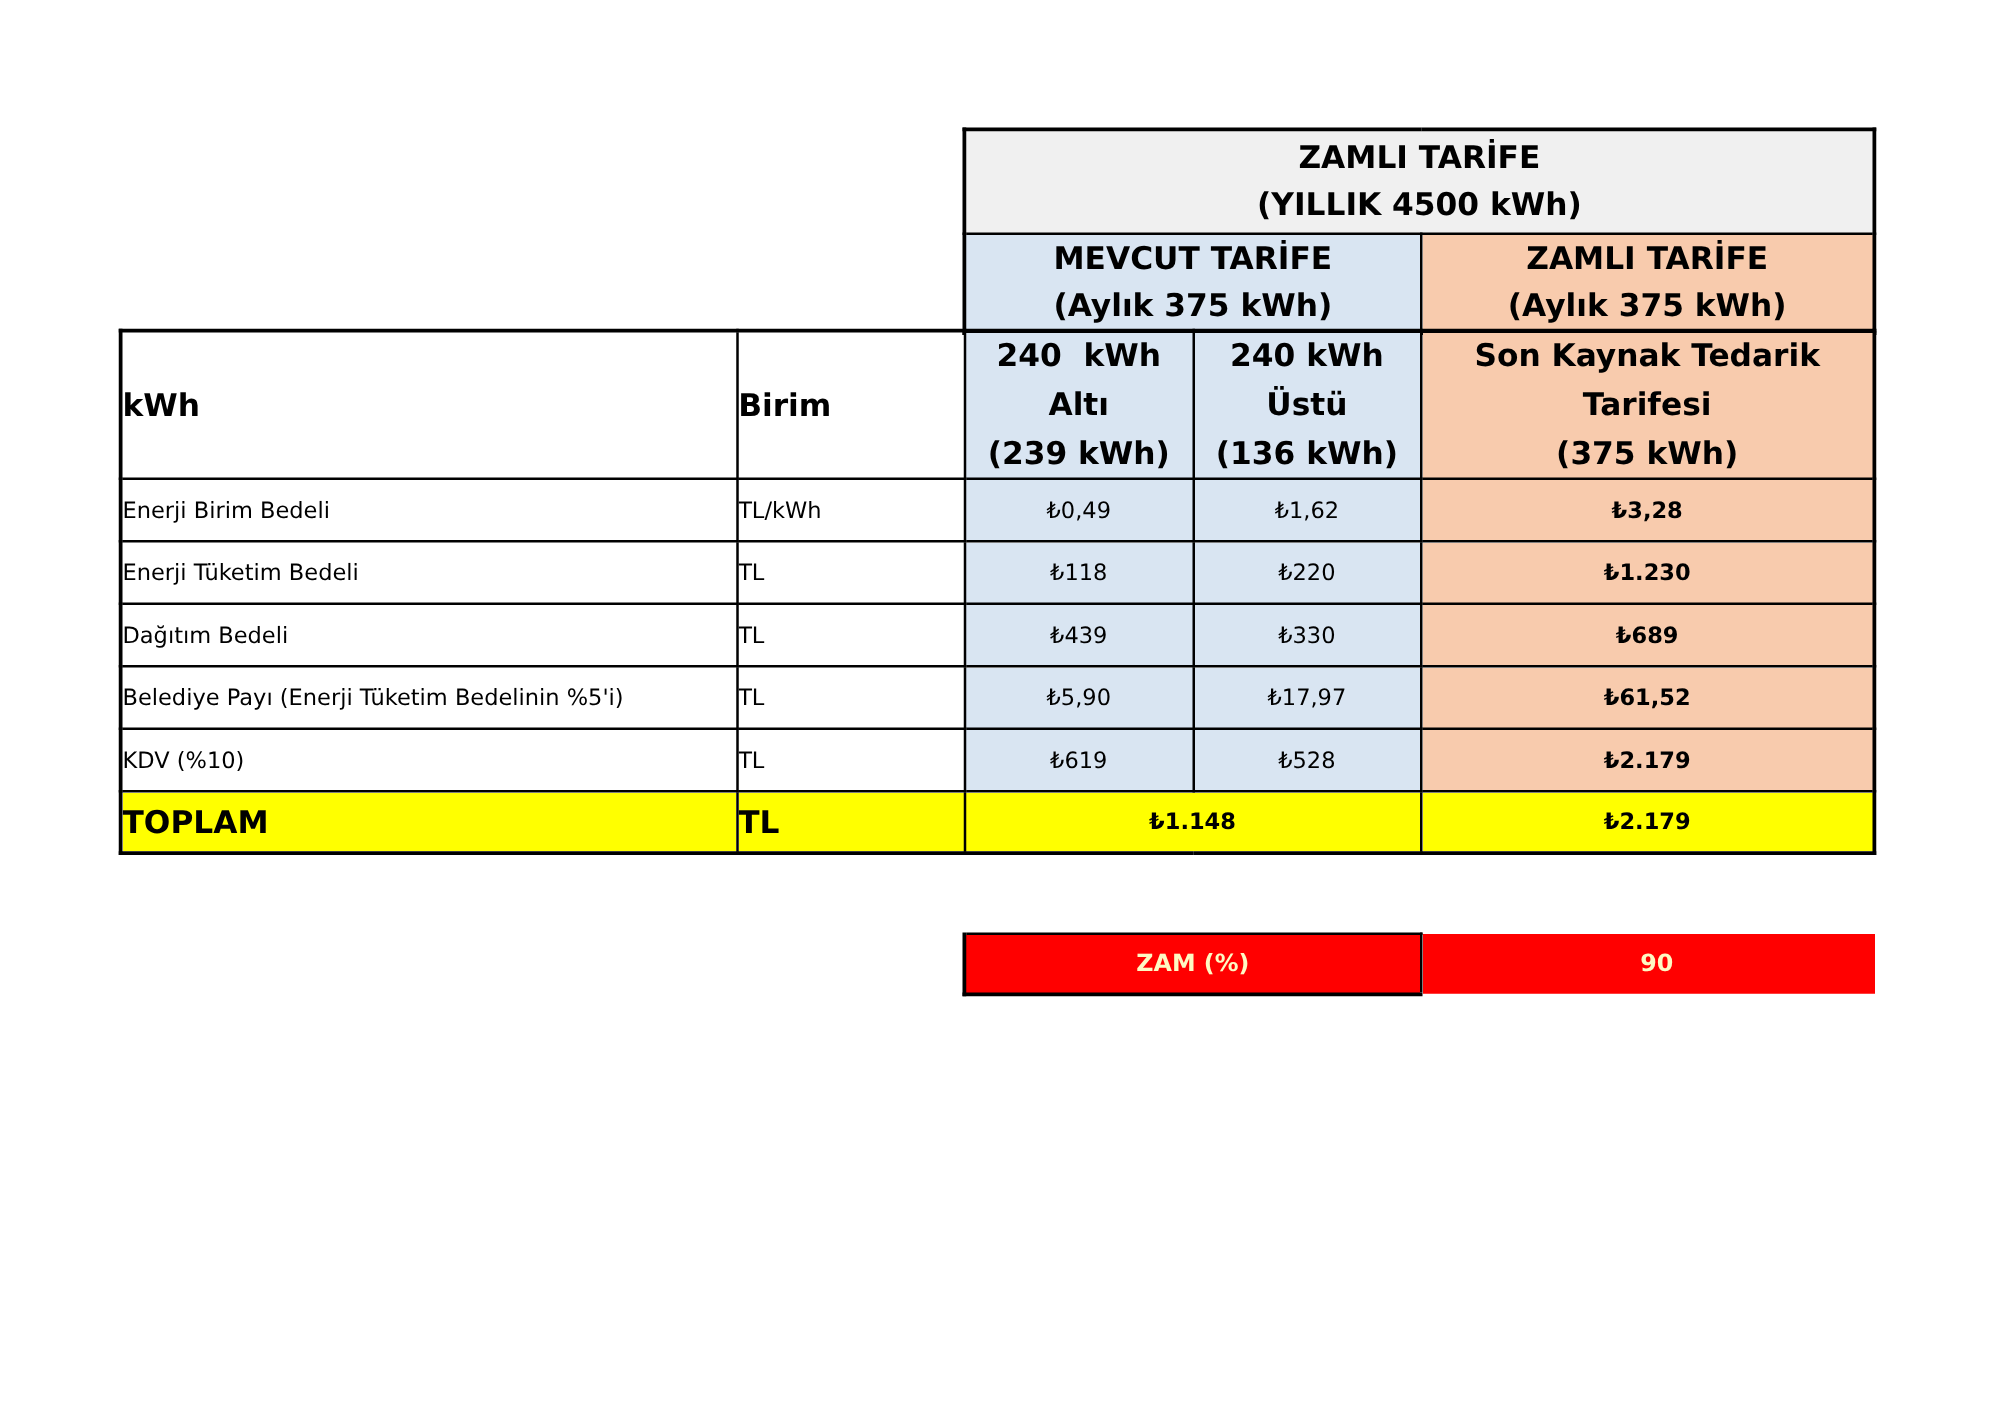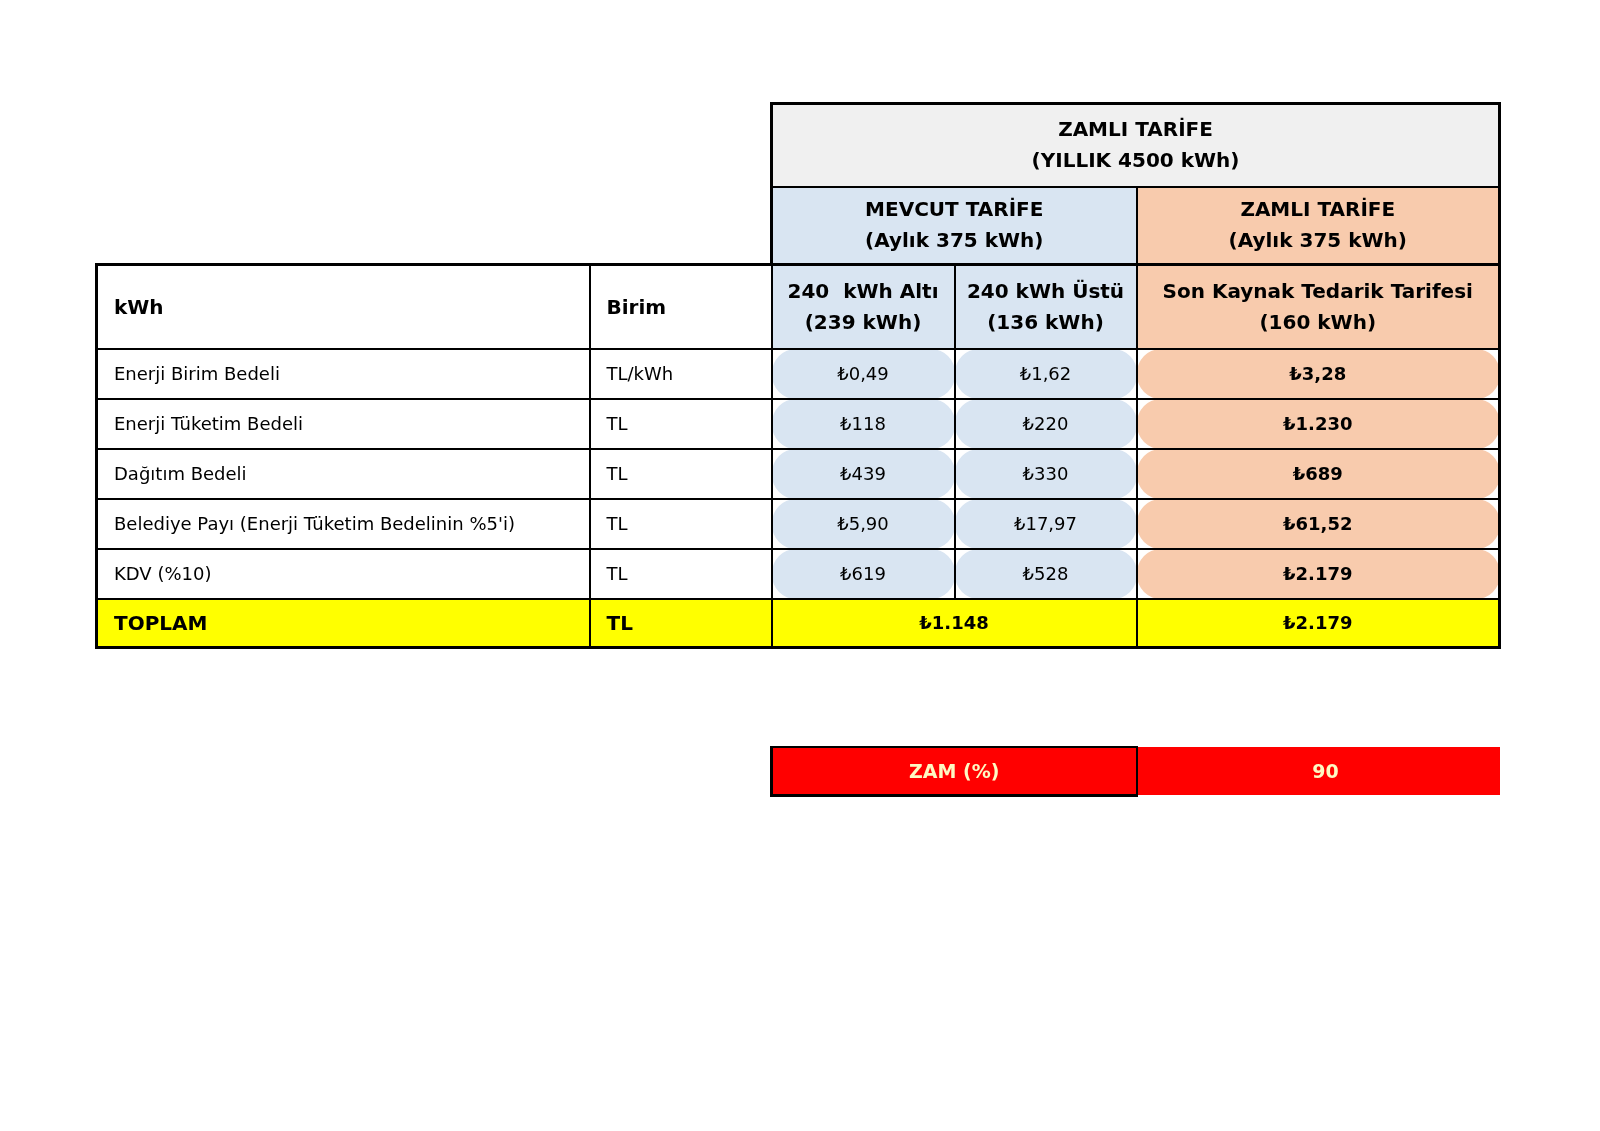--- a/index.html
+++ b/index.html
@@ -13,34 +13,34 @@
   }
   table{border-collapse:collapse;table-layout:fixed;position:absolute;}
   td{border:2px solid var(--border);padding:0 6px;vertical-align:middle;box-sizing:border-box;overflow:hidden;}
   .tbl-bordered{border:3px solid var(--border);}
   .gray{background:var(--gray);}
   .blue{background:var(--blue);}
   .salmon{background:var(--salmon);}
   .yellow{background:var(--yellow);}
   .redcell{background:var(--red);color:#fef9c3;}
   .c{text-align:center;}
-  .l{text-align:left;padding-left:16px;}
+  .l{text-align:left;padding-left:0;}
   .b{font-weight:bold;}
   .fs-label{font-size:18px;}
   .fs-val{font-size:18px;margin-left:40px;}
-  .fs-hdr{font-size:20px;font-weight:bold;}
+  .fs-hdr{font-size:25px;font-weight:bold;}
   .two-line div{line-height:1.55;white-space:pre-wrap;}
   
   .header-tbl{left:770px;top:102px;width:728px;}
   .header-tbl .r1 td{height:83px;}
   .header-tbl .r2 td{height:78px;}
   
   .main-tbl{left:95px;top:263px;width:1403px;}
   .main-tbl .r-head td{height:84px;}
-  .main-tbl .r-data td{height:50px;border-radius:24px;}
+  .main-tbl .r-data td{height:50px;}
   .main-tbl .r-toplam td{height:49px;}
   
   .zam-tbl{left:770px;top:746px;width:728px;border:0;}
   .zam-tbl td{height:48px;font-size:19px;font-weight:bold;}
   .zam-tbl td.zam-label{border:3px solid var(--border);border-top-width:2px;border-right-width:2px;}
   .zam-tbl td.zam-value{border:0;padding-left:20px;}
 </style>
 </head>
 <body>
 
@@ -87,21 +87,21 @@
       <td class="blue c fs-hdr two-line">
         <div>240  kWh Altı</div>
         <div>(239 kWh)</div>
       </td>
       <td class="blue c fs-hdr two-line">
         <div>240 kWh Üstü</div>
         <div>(136 kWh)</div>
       </td>
       <td class="salmon c fs-hdr two-line">
         <div>Son Kaynak Tedarik Tarifesi</div>
-        <div>(160 kWh)</div>
+        <div>(375 kWh)</div>
       </td>
     </tr>
 
     <tr class="r-data">
       <td class="l fs-label">Enerji Birim Bedeli</td>
       <td class="l fs-label">TL/kWh</td>
       <td class="blue c fs-val">₺0,49</td>
       <td class="blue c fs-val">₺1,62</td>
       <td class="salmon c b fs-val">₺3,28</td>
     </tr>

